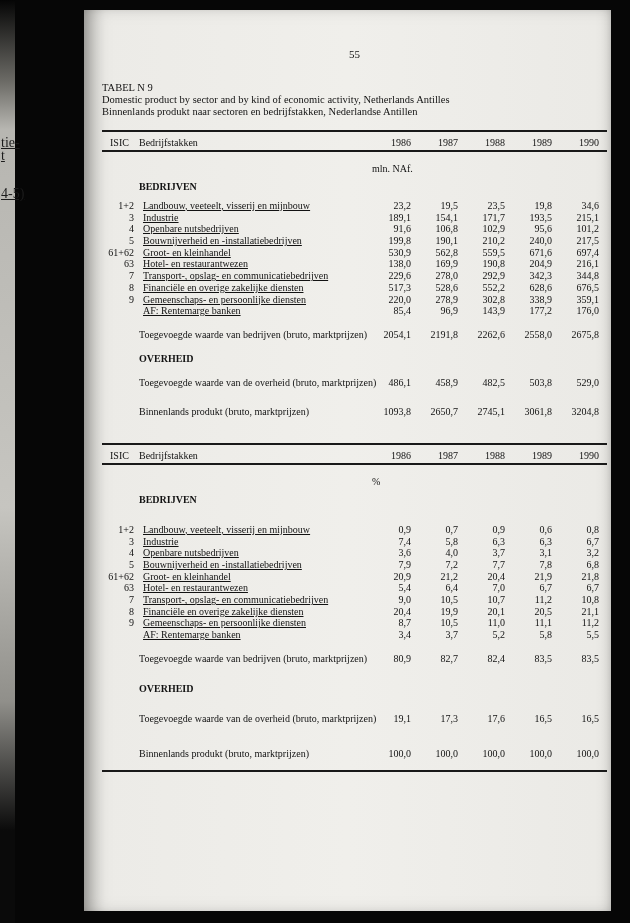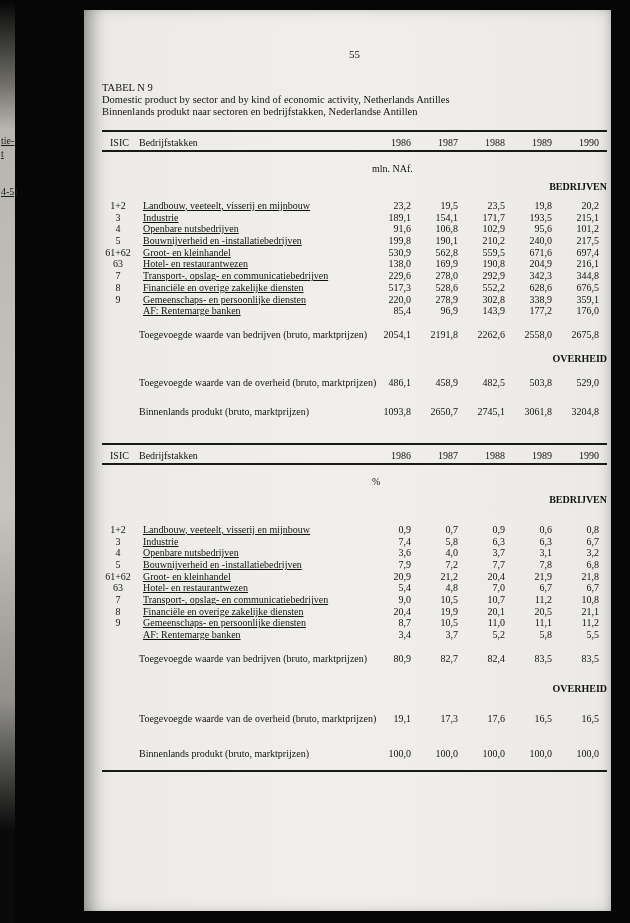--- a/index.html
+++ b/index.html
@@ -6,21 +6,21 @@
   body{
     width:630px;height:923px;position:relative;overflow:hidden;
     background:#060606;
     font-family:"Liberation Serif","DejaVu Serif",serif;
     color:#121212;
   }
   .edge{
     position:absolute;left:0;top:0;width:15px;height:100%;
     background:linear-gradient(180deg,#050505 0%,#6e6d68 9%,#b7b6b1 14%,#c6c5c0 55%,#908f8a 76%,#0a0a0a 90%);
   }
-  .frag{position:absolute;left:1px;font-size:10px;color:#1c1c1c;white-space:nowrap;text-decoration:underline;}
+  .frag{position:absolute;left:1px;font-size:14px;color:#1c1c1c;white-space:nowrap;text-decoration:underline;}
   .page{
     position:absolute;left:36px;top:10px;width:527px;height:901px;
     background:linear-gradient(90deg,#dddcd7 0%,#ecebe7 4%,#f0efeb 50%,#ebeae6 97%,#e2e1dd 100%);
     box-shadow:inset 14px 0 22px -12px rgba(0,0,0,0.5), inset -6px 0 10px -6px rgba(0,0,0,0.25);
     margin-left:48px;
   }
   .content{position:absolute;left:18px;top:0;width:505px;}
   .pagenum{margin-top:38px;text-align:center;font-size:11px;}
   .hdr{margin-top:22px;font-size:10.5px;line-height:12px;}
   .tbl{margin-top:12px;font-size:10px;}
@@ -29,24 +29,24 @@
     display:grid;grid-template-columns:32px 1fr 47px 47px 47px 47px 47px;
     border-top:2px solid #191919;border-bottom:2px solid #191919;
     height:15px;align-items:end;padding:1px 0 2px;
   }
   .c-isic-h{padding-left:8px;}
   .c-label-h{padding-left:5px;}
   .c-val{text-align:right;padding-right:8px;}
   .t-unit{display:grid;grid-template-columns:32px 1fr 47px 47px 47px 47px 47px;height:14px;align-items:end;padding-top:8px;}
   .c-unit{grid-column:3 / span 2;}
   .t-row{display:grid;grid-template-columns:32px 1fr 47px 47px 47px 47px 47px;height:11.7px;line-height:11.7px;}
-  .c-isic{text-align:center;white-space:nowrap;}
+  .c-isic{text-align:right;white-space:nowrap;}
   .c-label{padding-left:9px;white-space:nowrap;text-decoration:underline;}
   .r-heading{font-weight:bold;height:12px;line-height:12px;}
-  .c-span{grid-column:1/-1;padding-left:37px;white-space:nowrap;text-align:right;}
+  .c-span{grid-column:1/-1;padding-left:37px;white-space:nowrap;}
   .c-sumlabel{grid-column:1/3;padding-left:37px;white-space:nowrap;font-family:Liberation Serif, serif;}
   .sm{height:7px}.md{height:12px}.lg{height:18px}.xl{height:24px}
   .t-rule{border-top:2px solid #191919;margin-top:10px;}
 </style>
 </head>
 <body>
 
 <div class="edge">
   <span class="frag" style="top:135px">tie-</span>
   <span class="frag" style="top:148px">t</span>
@@ -80,21 +80,21 @@
             <span class="c-span">BEDRIJVEN</span>
           </div>
           <div class="r-spacer sm"></div>
           <div class="t-row r-data">
             <span class="c-isic">1+2</span>
             <span class="c-label">Landbouw, veeteelt, visserij en mijnbouw</span>
             <span class="c-val">23,2</span>
             <span class="c-val">19,5</span>
             <span class="c-val">23,5</span>
             <span class="c-val">19,8</span>
-            <span class="c-val">20,2</span>
+            <span class="c-val">34,6</span>
           </div>
           <div class="t-row r-data">
             <span class="c-isic">3</span>
             <span class="c-label">Industrie</span>
             <span class="c-val">189,1</span>
             <span class="c-val">154,1</span>
             <span class="c-val">171,7</span>
             <span class="c-val">193,5</span>
             <span class="c-val">215,1</span>
           </div>
@@ -264,21 +264,21 @@
             <span class="c-val">20,9</span>
             <span class="c-val">21,2</span>
             <span class="c-val">20,4</span>
             <span class="c-val">21,9</span>
             <span class="c-val">21,8</span>
           </div>
           <div class="t-row r-data">
             <span class="c-isic">63</span>
             <span class="c-label">Hotel- en restaurantwezen</span>
             <span class="c-val">5,4</span>
-            <span class="c-val">4,8</span>
+            <span class="c-val">6,4</span>
             <span class="c-val">7,0</span>
             <span class="c-val">6,7</span>
             <span class="c-val">6,7</span>
           </div>
           <div class="t-row r-data">
             <span class="c-isic">7</span>
             <span class="c-label">Transport-, opslag- en communicatiebedrijven</span>
             <span class="c-val">9,0</span>
             <span class="c-val">10,5</span>
             <span class="c-val">10,7</span>

